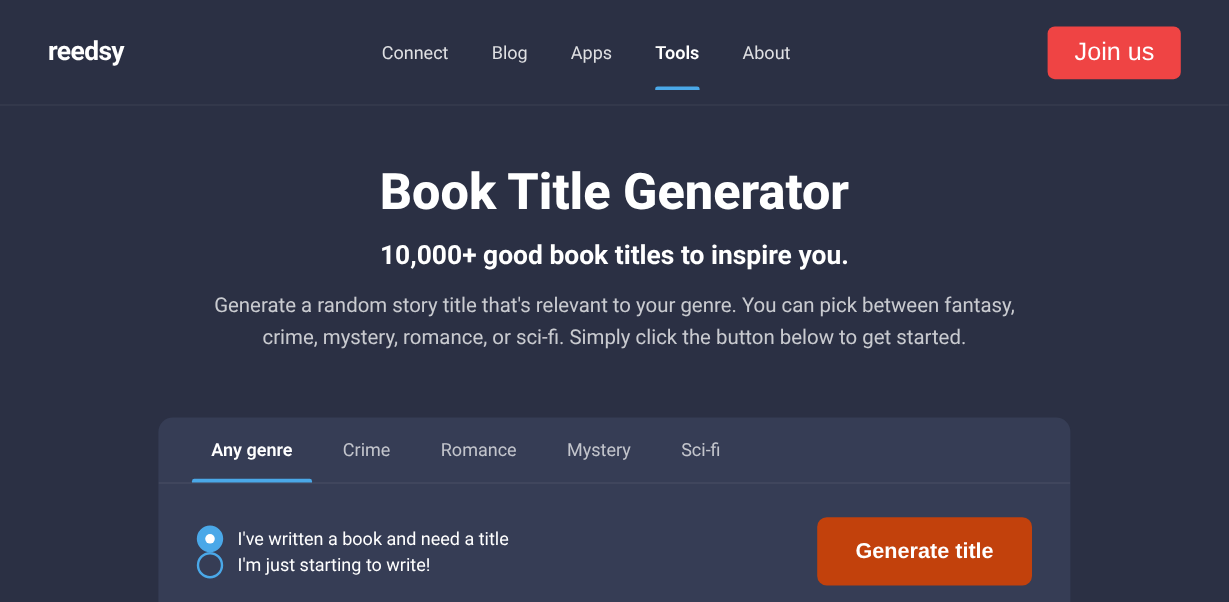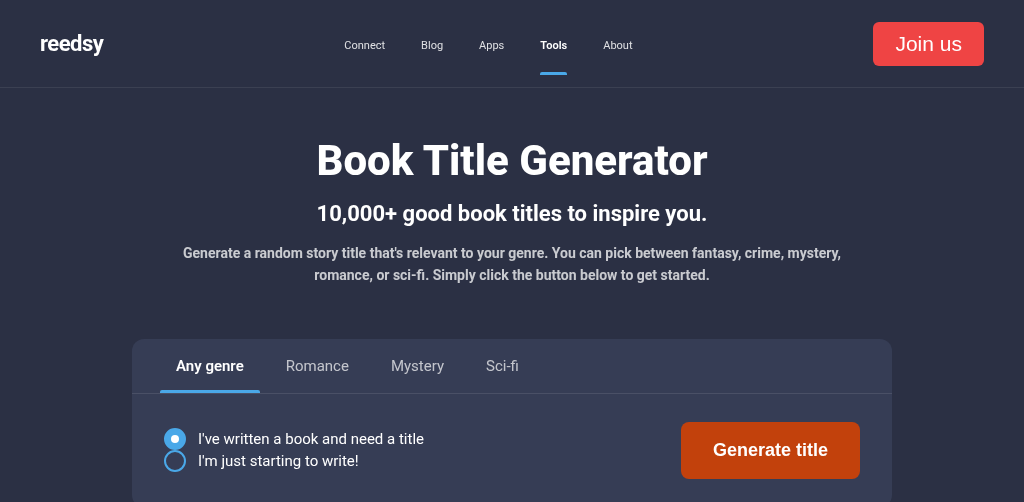--- a/index.html
+++ b/index.html
@@ -32,21 +32,21 @@
     .nav-links {
       display: flex;
       align-items: center;
       gap: 36px;
       list-style: none;
     }
 
     .nav-links li a {
       color: rgba(255,255,255,0.85);
       text-decoration: none;
-      font-size: 11px;
+      font-size: 15px;
       font-weight: 400;
     }
 
     .nav-links li.active a {
       color: #ffffff;
       font-weight: 600;
     }
 
     .nav-links li.active {
       position: relative;
@@ -88,26 +88,25 @@
     }
 
     .hero h2 {
       font-size: 22px;
       font-weight: 700;
       margin-bottom: 14px;
       color: #ffffff;
     }
 
     .hero p {
-      font-size: 14px;
+      font-size: 17px;
       color: rgba(255,255,255,0.75);
       max-width: 680px;
       margin: 16px auto;
       line-height: 1.6;
-      font-weight: bold;
     }
 
     
     .card {
       background: #363d55;
       border-radius: 12px;
       max-width: 760px;
       margin: 0 auto;
       overflow: hidden;
     }
@@ -226,20 +225,21 @@
 <section class="hero">
   <h1>Book Title Generator</h1>
   <h2>10,000+ good book titles to inspire you.</h2>
   <p>Generate a random story title that's relevant to your genre. You can pick between fantasy, crime, mystery, romance, or sci-fi. Simply click the button below to get started.</p>
 </section>
 
 <div class="card">
   <div class="tabs">
 
   <div class="tab active">Any genre</div>
+      <div class="tab">Crime</div>
       <div class="tab">Romance</div>
       <div class="tab">Mystery</div>
       <div class="tab">Sci-fi</div>
     </div>
   <div class="card-body">
     <div class="options">
 
     <div class="option-row">
           <div class="radio-outer checked"></div>
           <span>I've written a book and need a title</span>

